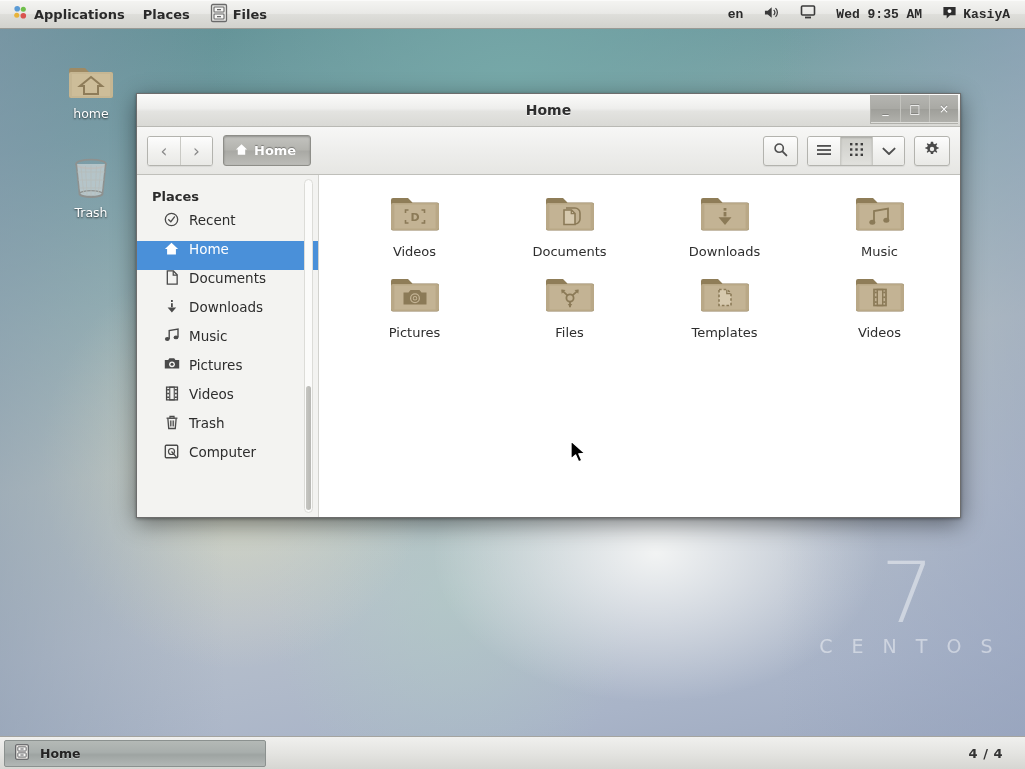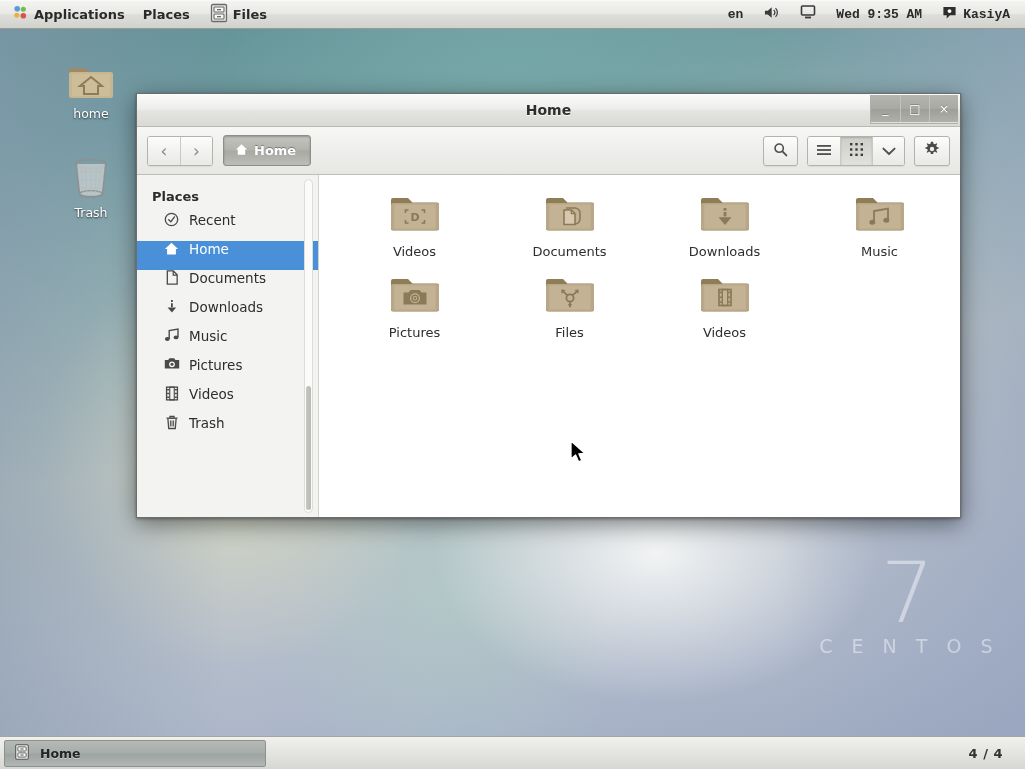--- a/index.html
+++ b/index.html
@@ -544,20 +544,30 @@
               <path d="M5.3 5.8 v6.4"></path>
                 <path d="M7 5.8 v6.4"></path>
                 <path d="M8.7 5.8 v6.4"></path>
             </g>
           </svg>
         </span>
         <span>Trash</span>
       </div>
 
 
+      <div class="sb-item">
+        <span class="sb-ico">
+          <svg width="15" height="15" viewBox="0 0 16 16">
+            <rect x="1.4" y="1.4" width="13.2" height="13.2" rx="1" fill="none" stroke="#4a4a4a" stroke-width="1.5"></rect>
+            <circle cx="8" cy="8" r="3.2" fill="none" stroke="#4a4a4a" stroke-width="1.3"></circle>
+            <path d="M8 8 L13.4 14.2" stroke="#4a4a4a" stroke-width="1.3"></path>
+          </svg>
+        </span>
+        <span>Computer</span>
+      </div>
 
       <div id="sb-scroll">
         <div id="sb-thumb"></div>
       </div>
 
     </div>
 
     <div id="icon-view">
 
       <div class="file-item">
@@ -650,20 +660,32 @@
             <g fill="#8b7a57">
               <path d="M16.3 16.6 l4.2 0.4 l-3.8 3.8 z"></path>
               <path d="M33.7 16.6 l-4.2 0.4 l3.8 3.8 z"></path>
               <path d="M25 34.6 l-2.2 -3.6 h4.4 z"></path>
             </g>
           </svg>
         </div>
         <span class="fi-label">Files</span>
       </div>
 
+      <div class="file-item">
+        <div class="fi-icon">
+          <svg width="50" height="45" viewBox="0 0 50 45">
+            <path d="M3 6 h15 l4.5 4.5 h24.5 a2 2 0 0 1 2 2 v24 a2 2 0 0 1 -2 2 H3 a2 2 0 0 1 -2 -2 V8 a2 2 0 0 1 2 -2 z" fill="#8f7d58"></path>
+            <path d="M3 11 h44 a2 2 0 0 1 2 2 v23 a2 2 0 0 1 -2 2 H3 a2 2 0 0 1 -2 -2 V13 a2 2 0 0 1 2 -2 z" fill="#b9a887"></path>
+            <path d="M4.4 12.4 h41.2 v24 H4.4 z" fill="#c3b394"></path>
+            <path d="M19 16.5 h8 l4 4 v12 H19 z" fill="#d6c9ae" stroke="#8b7a57" stroke-width="1.6" stroke-dasharray="2.6 2"></path>
+            <path d="M26.8 16.7 v3.9 h3.9" fill="none" stroke="#8b7a57" stroke-width="1.3"></path>
+          </svg>
+        </div>
+        <span class="fi-label">Templates</span>
+      </div>
 
       <div class="file-item">
         <div class="fi-icon">
           <svg width="50" height="45" viewBox="0 0 50 45">
             <path d="M3 6 h15 l4.5 4.5 h24.5 a2 2 0 0 1 2 2 v24 a2 2 0 0 1 -2 2 H3 a2 2 0 0 1 -2 -2 V8 a2 2 0 0 1 2 -2 z" fill="#8f7d58"></path>
             <path d="M3 11 h44 a2 2 0 0 1 2 2 v23 a2 2 0 0 1 -2 2 H3 a2 2 0 0 1 -2 -2 V13 a2 2 0 0 1 2 -2 z" fill="#b9a887"></path>
             <path d="M4.4 12.4 h41.2 v24 H4.4 z" fill="#c3b394"></path>
             <rect x="19" y="16.5" width="12" height="16" fill="none" stroke="#8b7a57" stroke-width="1.7"></rect>
             <rect x="22.3" y="16.5" width="5.4" height="16" fill="none" stroke="#8b7a57" stroke-width="1.4"></rect>
             <g fill="#8b7a57">

